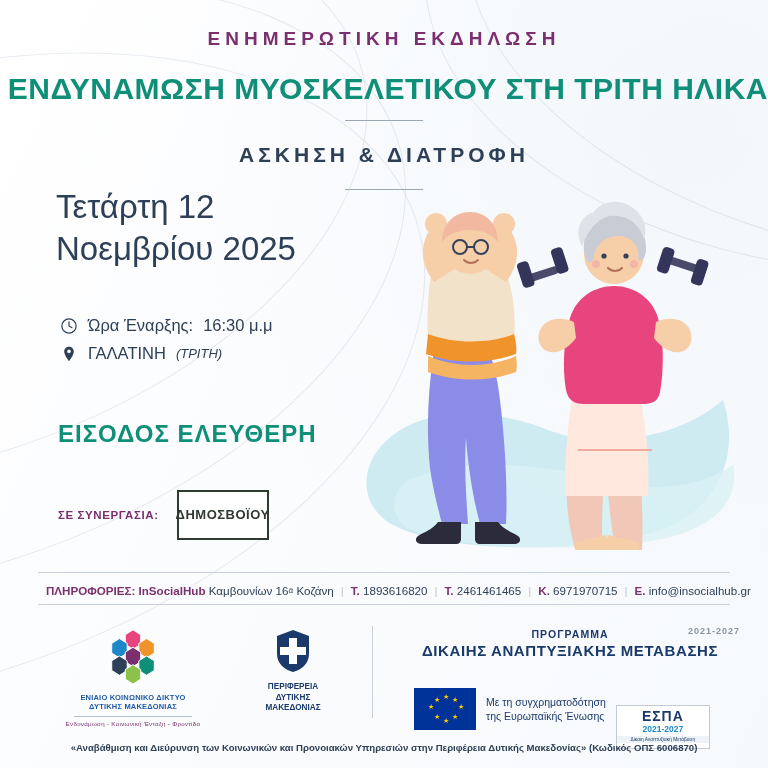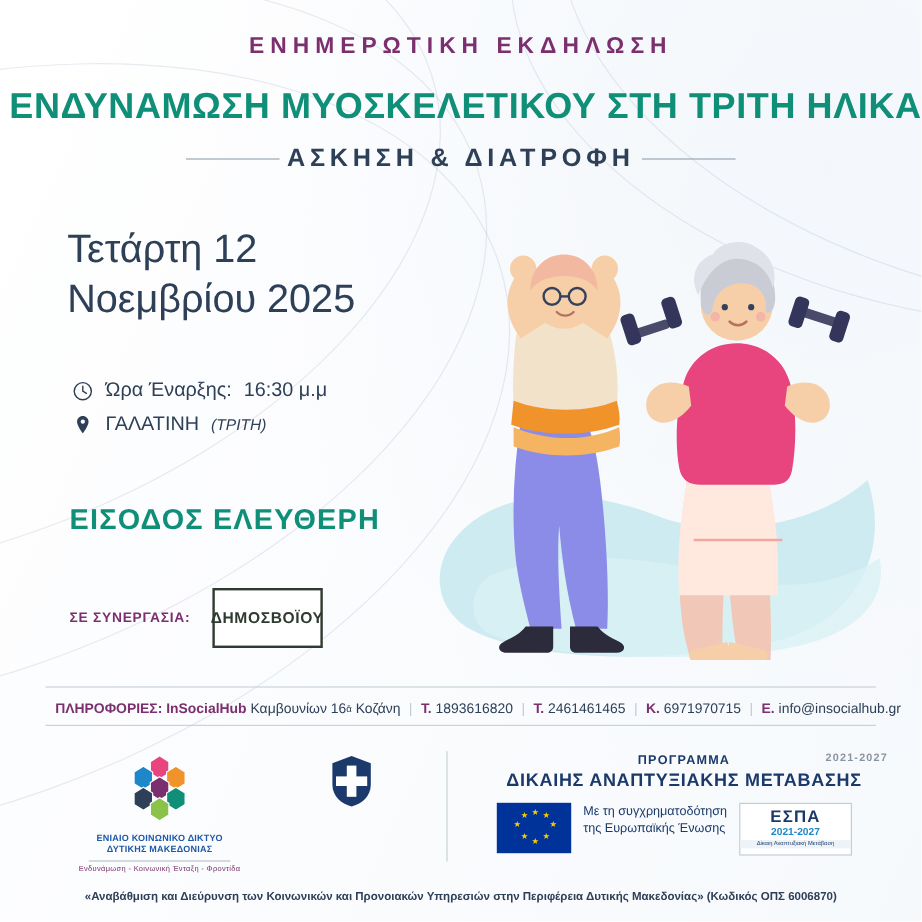--- a/index.html
+++ b/index.html
@@ -30,21 +30,21 @@
     position:absolute;top:28px;left:0;right:0;text-align:center;
     color:#7b2f6e;font-weight:bold;font-size:19px;letter-spacing:5px;
   }
   .title{
     position:absolute;top:72px;left:0;right:0;text-align:right;
     color:#0f8f78;font-weight:bold;font-size:30px;letter-spacing:.5px;
     white-space:nowrap;
   }
   .subwrap{
     position:absolute;top:120px;left:0;right:0;
-    display:flex;align-items:center;justify-content:center;gap:6px;
+    display:flex;align-items:center;justify-content:center;gap:22px;flex-direction:column;
   }
   .subline{height:1px;width:78px;background:#9aa7b4;}
   .subtitle{
     color:#2e4057;font-weight:bold;font-size:21px;letter-spacing:4px;white-space:nowrap;
   }
 
   
   .date{
     position:absolute;left:56px;top:186px;width:300px;
     color:#2e4057;font-size:33px;line-height:1.28;font-weight:normal;
@@ -101,25 +101,25 @@
   .ekdm-line{width:118px;height:1px;background:#b9c3cc;margin:4px auto 3px;}
   .ekdm-t2{color:#7b2f6e;font-size:6.2px;letter-spacing:.3px;}
 
   .logo-pdm{position:absolute;left:228px;top:16px;width:130px;text-align:center;}
   .pdm-t{color:#1b3a6b;font-weight:bold;font-size:8.2px;line-height:1.3;margin-top:4px;}
 
   .prog{position:absolute;left:392px;top:16px;right:20px;}
   .prog-l1{color:#1b3a6b;font-weight:bold;font-size:10.5px;letter-spacing:1px;text-align:center;}
   .prog-l2{color:#1b3a6b;font-weight:bold;font-size:15px;letter-spacing:.6px;text-align:center;margin-top:2px;}
   .prog-years{position:absolute;right:8px;top:-2px;color:#8a94a0;font-weight:bold;font-size:9px;letter-spacing:1px;}
-  .prog-row{display:flex;gap:10px;margin-top:10px;padding-left:22px;}
+  .prog-row{display:flex;align-items:center;gap:10px;margin-top:10px;padding-left:22px;}
   .eu-flag{width:62px;height:42px;background:#003399;position:relative;flex:0 0 62px;}
   .eu-star{position:absolute;color:#ffcc00;font-size:7px;line-height:7px;}
   .eu-txt{color:#1b3a6b;font-size:10.5px;line-height:1.35;}
-  .espa{width:92px;height:42px;border:1px solid #c3ccd5;background:#fff;flex:0 0 92px;text-align:center;}
+  .espa{width:92px;height:42px;border:1px solid #c3ccd5;background:#fff;flex:0 0 92px;text-align:center;margin-top:36px;}
   .espa-t1{color:#1b3a6b;font-weight:bold;font-size:14px;letter-spacing:1px;margin-top:2px;}
   .espa-t2{color:#1e87c9;font-weight:bold;font-size:8.5px;}
   .espa-t3{color:#1b3a6b;font-size:4.8px;background:#eef3f8;margin-top:2px;padding:1px 0;}
 
   .bottomline{
     position:absolute;left:0;right:0;top:742px;text-align:center;
     font-size:9.6px;color:#2e4057;font-weight:bold;
   }
 </style>
 </head>
@@ -283,20 +283,23 @@
       <div class="ekdm-line"></div>
       <div class="ekdm-t2">Ενδυνάμωση - Κοινωνική Ένταξη - Φροντίδα</div>
     </div>
 
     <div class="logo-pdm">
       <svg width="40" height="46" viewBox="0 0 40 46">
         <path d="M20 2l16 6v18c0 10-8 16-16 18-8-2-16-8-16-18V8z" fill="#1b3a6b"></path>
         <rect x="16" y="10" width="8" height="26" fill="#ffffff"></rect>
         <rect x="7" y="19" width="26" height="8" fill="#ffffff"></rect>
       </svg>
+      <div class="pdm-t" style="white-space:pre-line">ΠΕΡΙΦΕΡΕΙΑ
+ΔΥΤΙΚΗΣ
+ΜΑΚΕΔΟΝΙΑΣ</div>
     </div>
 
     <div class="prog">
       <div class="prog-years">2021-2027</div>
       <div class="prog-l1">ΠΡΟΓΡΑΜΜΑ</div>
       <div class="prog-l2">ΔΙΚΑΙΗΣ ΑΝΑΠΤΥΞΙΑΚΗΣ ΜΕΤΑΒΑΣΗΣ</div>
       <div class="prog-row">
         <div class="eu-flag">
           <span class="eu-star" style="left:29px;top:5px;">★</span>
           <span class="eu-star" style="left:38px;top:8px;">★</span>

